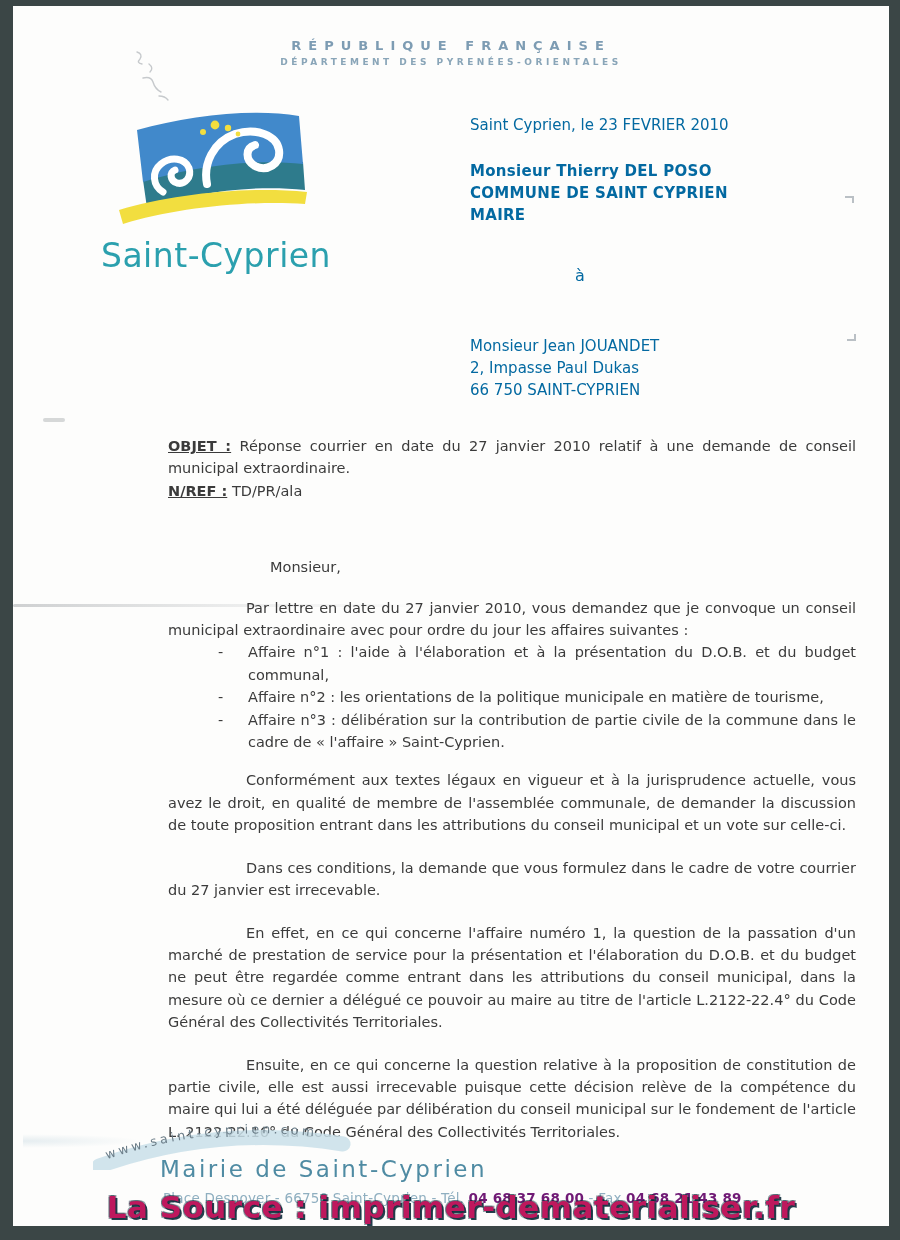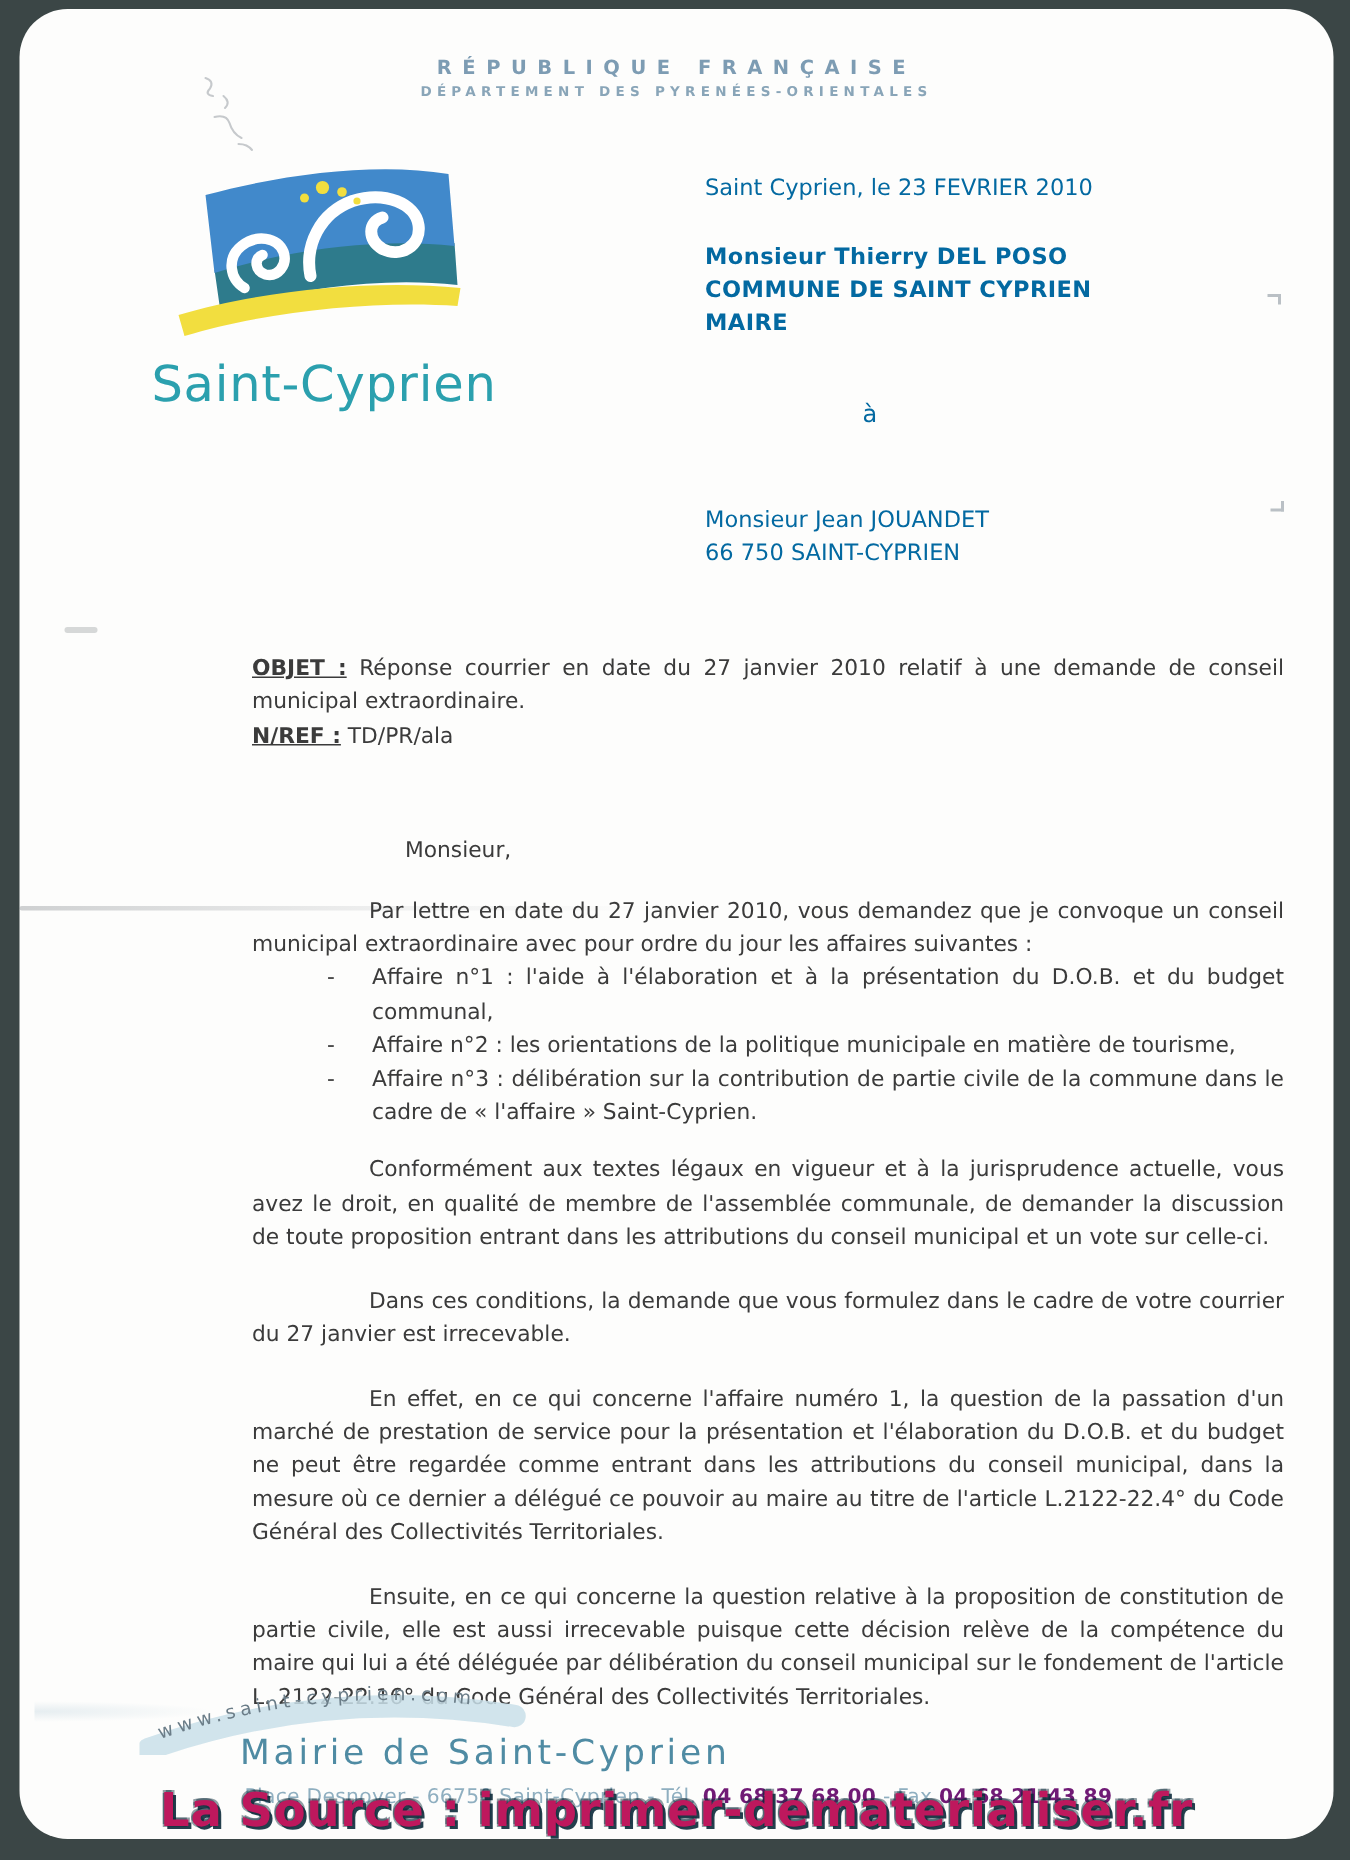--- a/index.html
+++ b/index.html
@@ -7,21 +7,20 @@
   body {
     background: #3b4646;
     font-family: "DejaVu Sans", sans-serif;
     position: relative;
     overflow: hidden;
   }
   .page {
     position: absolute;
     top: 6px; left: 13px; right: 11px; bottom: 14px;
     background: #fdfdfc;
-    border-radius: 32px;
   }
   
   .rf-header {
     position: absolute; top: 32px; left: 0; width: 100%;
     text-align: center;
   }
   .rf-line1 {
     color: #7d9cb3; font-size: 13px; letter-spacing: 7px; font-weight: 600;
   }
   .rf-line2 {
@@ -129,20 +128,21 @@
   </div>
 
   <div class="right-col">
     <div class="date-line">Saint Cyprien, le  23 FEVRIER 2010</div>
     <div class="sender-line">Monsieur Thierry DEL POSO</div>
     <div class="sender-line">COMMUNE DE SAINT CYPRIEN</div>
     <div class="sender-line">MAIRE</div>
     <div class="a-word">à</div>
     <div class="recipient">
       <div class="recipient-line">Monsieur Jean JOUANDET</div>
+      <div class="recipient-line">2, Impasse Paul Dukas</div>
       <div class="recipient-line">66 750 SAINT-CYPRIEN</div>
     </div>
   </div>
 
   <div class="crop-mark crop-1"></div>
   <div class="crop-mark crop-2"></div>
   <div class="fold-line"></div>
   <div class="smudge"></div>
   <div class="fold-line2"></div>
 

